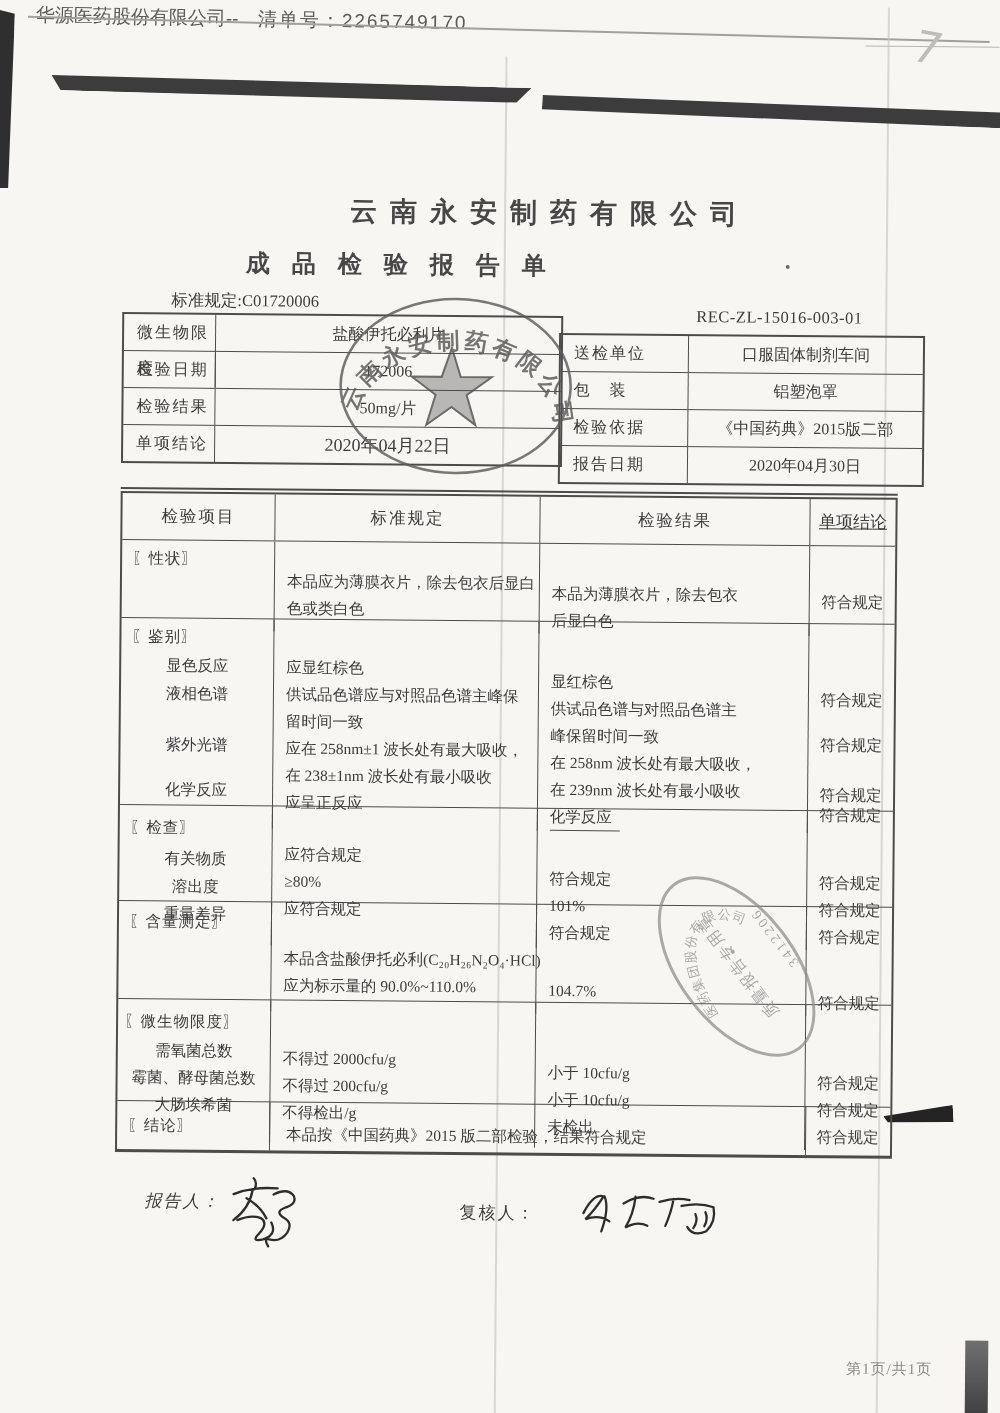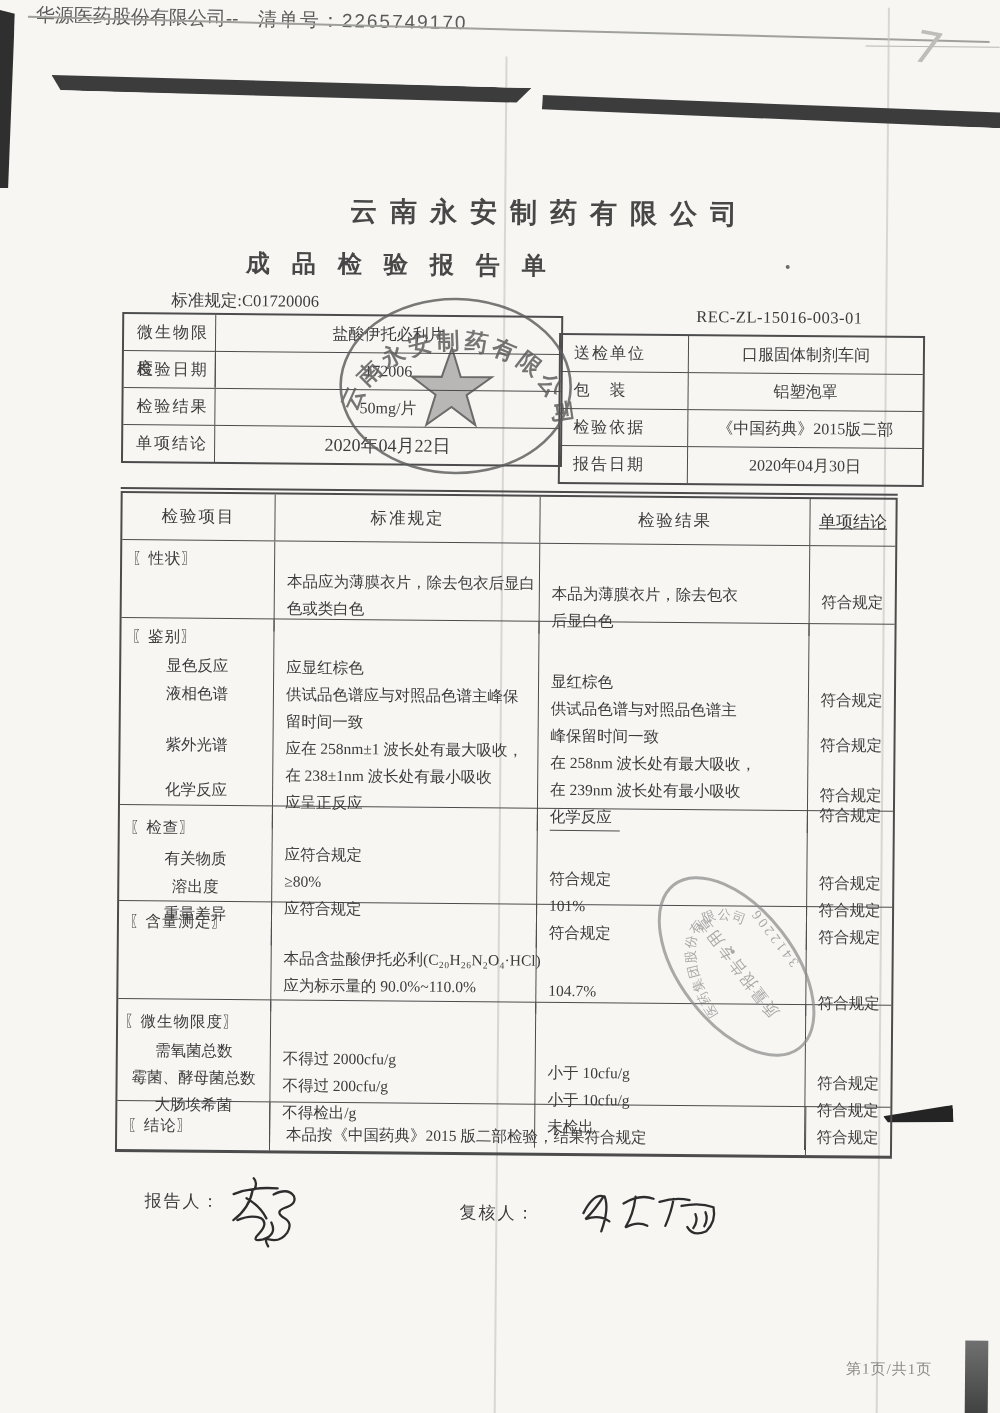--- a/index.html
+++ b/index.html
@@ -257,21 +257,21 @@
           </defs>
         <text font-size="13" fill="#8c8c8c" letter-spacing="1">
           <textPath href="#ovalArc" startOffset="6%">医药集团股份有限公司</textPath>
         </text>
         <text x="122" y="116" transform="rotate(-90 122 110)" text-anchor="middle" font-size="16" fill="#8c8c8c" letter-spacing="2">质量报告专用章</text>
         <text x="122" y="162" transform="rotate(-90 122 110)" text-anchor="middle" font-size="14" fill="#8c8c8c" letter-spacing="3">3412206</text>
         <circle cx="128" cy="96" r="2" fill="#8c8c8c"></circle>
       </g>
     </svg>
 
-    <div class="abs sigline" style="left:155px;top:1188px;">报告人：</div>
+    <div class="abs sigline" style="left:155px;top:1188px;font-style:italic;">报告人：</div>
     <svg class="abs" style="left:230px;top:1168px;" width="115" height="82" viewBox="0 0 115 82">
       <path d="M34 8 Q38 12 35 19 M14 24 Q34 16 58 18 M33 20 Q30 38 14 50 M27 28 Q41 36 47 48 M18 50 Q32 44 42 48 Q49 53 40 63 Q31 72 44 69 Q58 64 52 52 M54 24 Q68 17 74 25 Q78 33 66 37 Q55 41 64 47 Q74 52 68 62 Q61 72 50 69 Q44 67 49 76" fill="none" stroke="#2d2d2d" stroke-width="2.3" stroke-linecap="round"></path>
     </svg>
     <div class="abs sigline" style="left:470px;top:1197px;">复核人：</div>
     <svg class="abs" style="left:586px;top:1176px;" width="175" height="72" viewBox="0 0 175 72">
       <path d="M8 32 Q18 12 28 15 Q20 28 10 38 Q24 33 34 40 M29 15 Q34 27 26 50 M48 22 Q64 12 78 17 M60 15 Q58 33 50 46 Q62 39 72 44 M84 20 Q100 15 114 18 M98 17 Q96 30 90 44 M106 24 Q124 20 138 25 Q141 39 131 49 Q118 55 112 45 M120 32 Q123 39 118 46 M130 30 Q133 37 129 44" fill="none" stroke="#2d2d2d" stroke-width="2.3" stroke-linecap="round"></path>
     </svg>
 
     <div class="abs" style="left:858px;top:1352px;font-size:15px;color:#8a8a88;letter-spacing:1px;">第1页/共1页</div>
 

